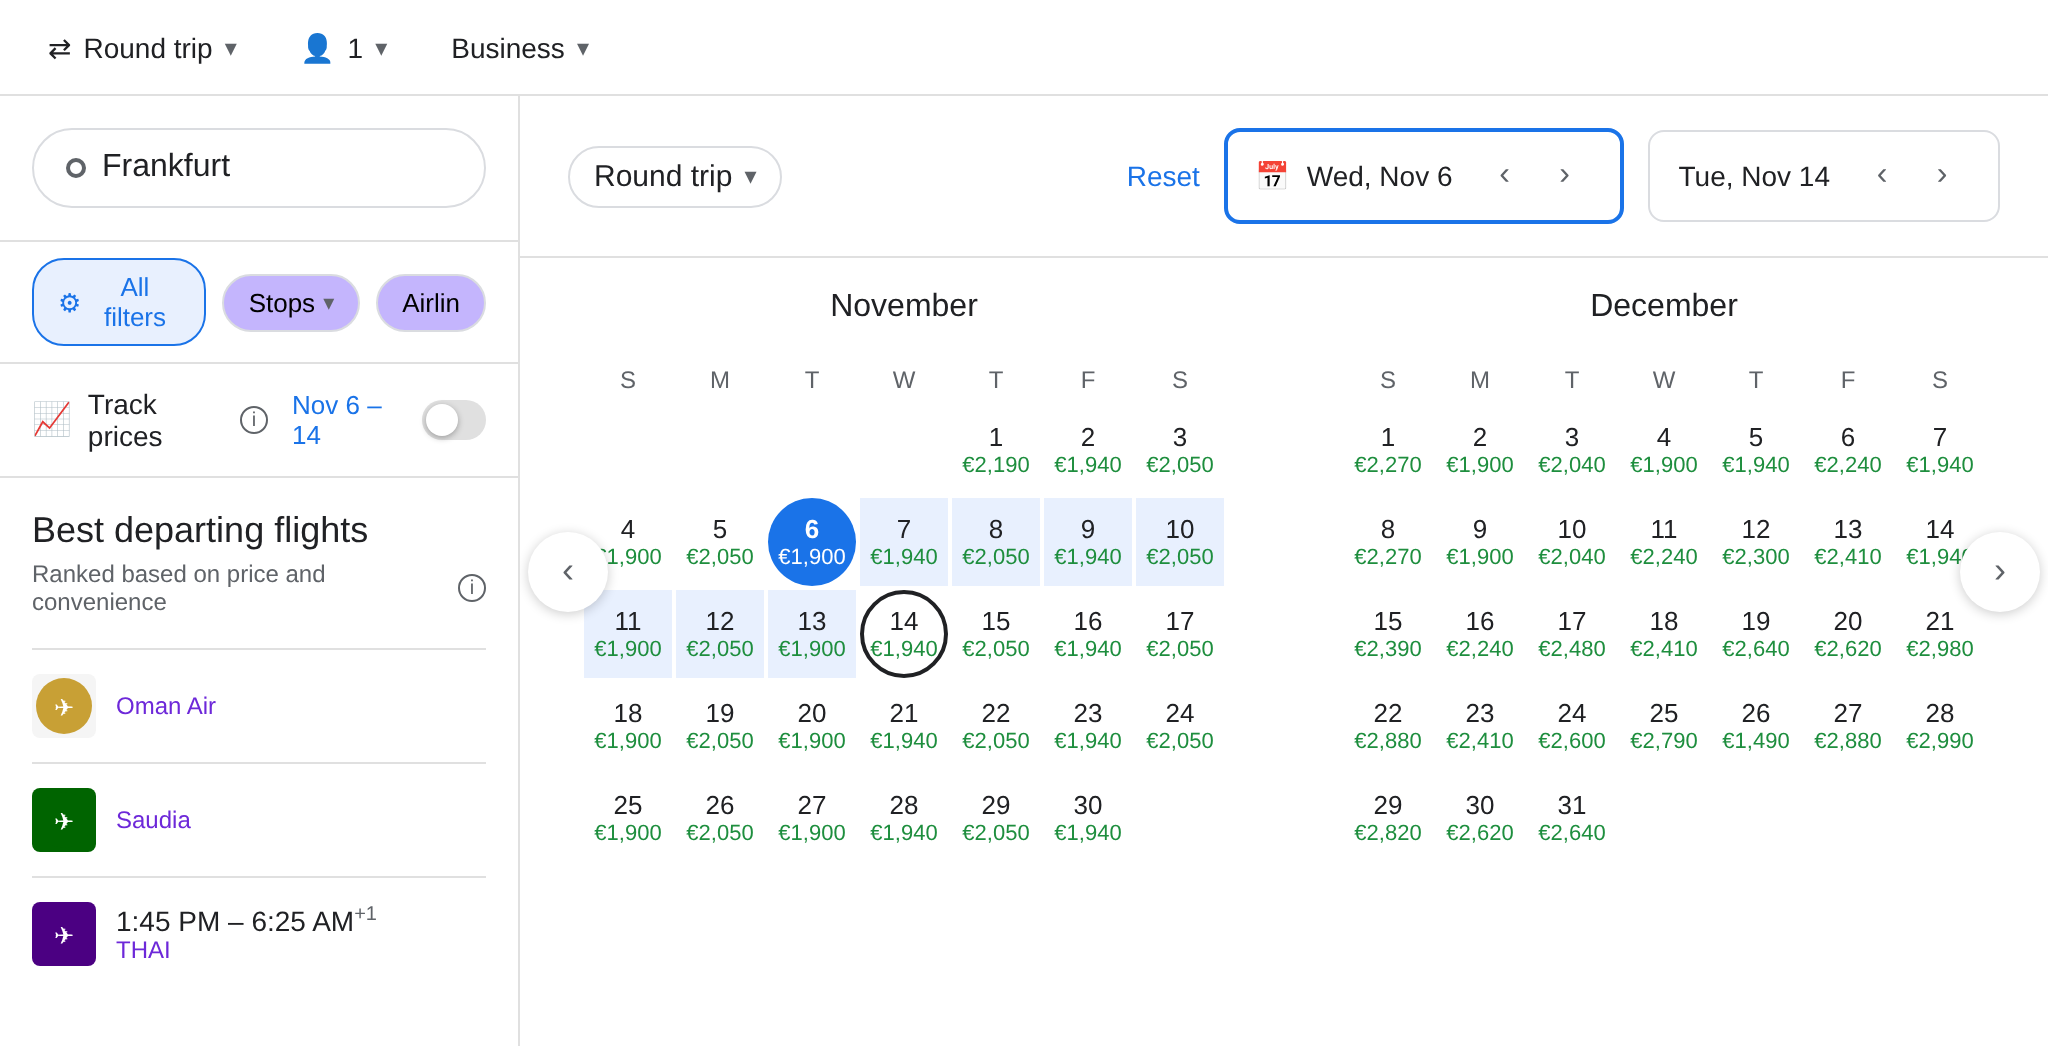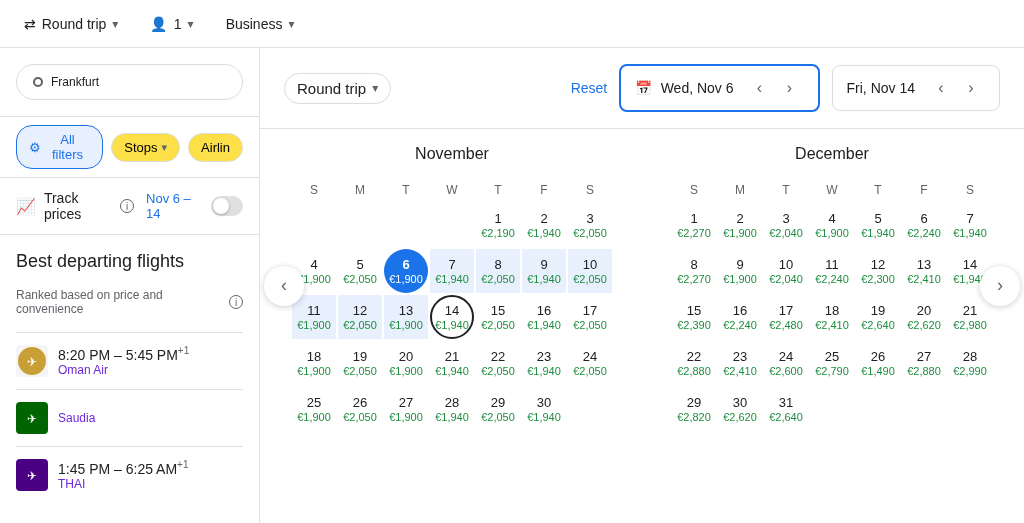--- a/index.html
+++ b/index.html
@@ -38,21 +38,21 @@
     }
 
     
     .filters {
       display: flex; align-items: center; gap: 8px; padding: 8px 16px;
       border-bottom: 1px solid #e0e0e0;
     }
     .filter-btn {
       display: flex; align-items: center; gap: 4px; padding: 6px 12px;
       border: 1px solid #dadce0; border-radius: 16px; font-size: 13px;
-      cursor: pointer; background: #fde047;
+      cursor: pointer; background: #c4b5fd;
     }
     .filter-btn.active { background: #e8f0fe; border-color: #1a73e8; color: #1a73e8; }
 
     
     .track-prices {
       display: flex; align-items: center; gap: 8px; padding: 12px 16px;
       border-bottom: 1px solid #e0e0e0;
     }
     .track-label { font-size: 14px; color: #202124; }
     .track-range { color: #1a73e8; font-size: 13px; margin-left: 4px; }
@@ -62,21 +62,21 @@
     }
     .toggle-knob {
       position: absolute; top: 2px; left: 2px; width: 16px; height: 16px;
       background: #fff; border-radius: 50%; box-shadow: 0 1px 3px rgba(0,0,0,0.3);
     }
 
     
     .best-departing {
       padding: 16px; flex: 1;
     }
-    .best-title { font-size: 18px; font-weight: 500; margin-bottom: 16px; }
+    .best-title { font-size: 18px; font-weight: 500; margin-bottom: 4px; }
     .best-subtitle { font-size: 12px; color: #5f6368; display: flex; align-items: center; gap: 4px; margin-bottom: 16px; justify-content: center; }
 
     
     .flight-row {
       display: flex; align-items: center; gap: 10px; padding: 12px 0;
       border-top: 1px solid #e0e0e0; cursor: pointer;
     }
     .airline-logo {
       width: 32px; height: 32px; border-radius: 4px; display: flex; align-items: center; justify-content: center;
       font-size: 18px; flex-shrink: 0;
@@ -186,21 +186,21 @@
   </div>
 </div>
 
 <div class="main">
 
   <div class="left-panel">
 
     <div class="search-bar">
       <div class="search-input">
         <div class="search-dot"></div>
-        <span style="font-size:12px;">Frankfurt</span>
+        <span style="font-size:16px;">Frankfurt</span>
       </div>
     </div>
 
     <div class="filters">
       <button class="filter-btn active">
         <span style="color:#1a73e8;">⚙</span>
         <span>All filters</span>
       </button>
       <button class="filter-btn">
         <span>Stops</span>
@@ -229,23 +229,20 @@
       </div>
 
       <div class="flight-row">
         <div class="airline-logo" style="background:#f5f5f5;">
           <svg width="32" height="32" viewBox="0 0 32 32">
               <circle cx="16" cy="16" r="14" fill="#c8a035"></circle>
               <text x="16" y="21" text-anchor="middle" font-size="12" fill="white">✈</text>
             </svg>
         </div>
         <div class="flight-info">
-          <div class="flight-time">
-            <span>8:20 PM – 5:45 PM</span><sup style="font-size:10px; color:#5f6368;">+1</sup>
-          </div>
           <div class="flight-airline">Oman Air</div>
         </div>
       </div>
 
       <div class="flight-row">
         <div class="airline-logo" style="background:#006400;">
           <svg width="32" height="32" viewBox="0 0 32 32">
               <circle cx="16" cy="16" r="14" fill="#006400"></circle>
               <text x="16" y="21" text-anchor="middle" font-size="12" fill="white">✈</text>
             </svg>
@@ -284,21 +281,21 @@
       <div class="date-btn">
         <span style="color:#5f6368; font-size:14px;">📅</span>
         <span>Wed, Nov 6</span>
         <div class="date-nav">
           <button class="nav-arrow">‹</button>
           <button class="nav-arrow">›</button>
         </div>
       </div>
 
       <div class="date-btn inactive">
-        <span>Fri, Nov 14</span>
+        <span>Tue, Nov 14</span>
         <div class="date-nav">
           <button class="nav-arrow">‹</button>
           <button class="nav-arrow">›</button>
         </div>
       </div>
     </div>
 
     <div class="calendars">
 
       <div class="calendar">

